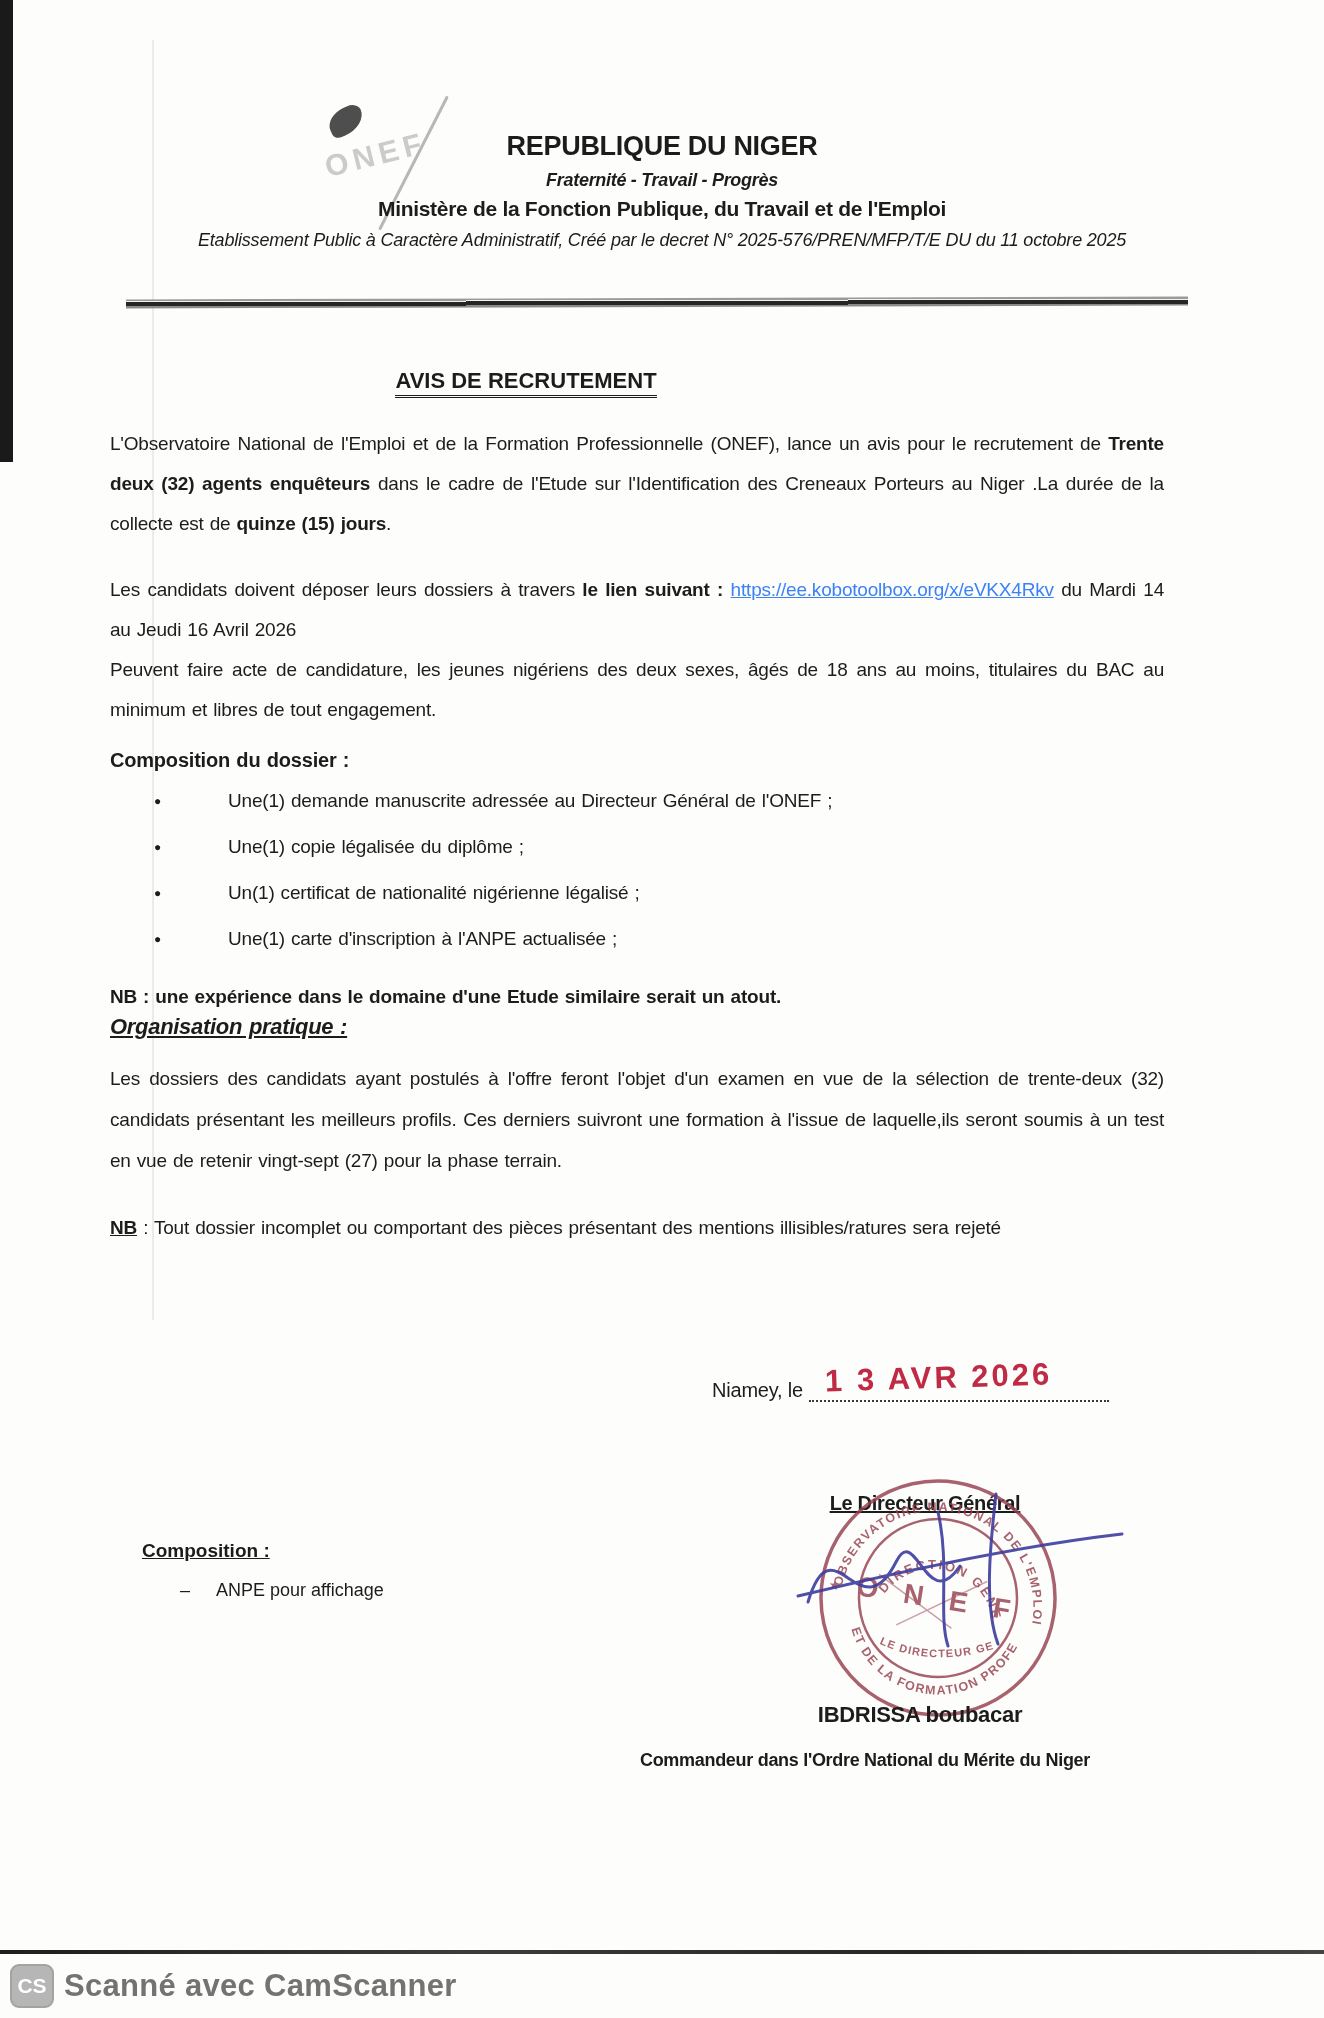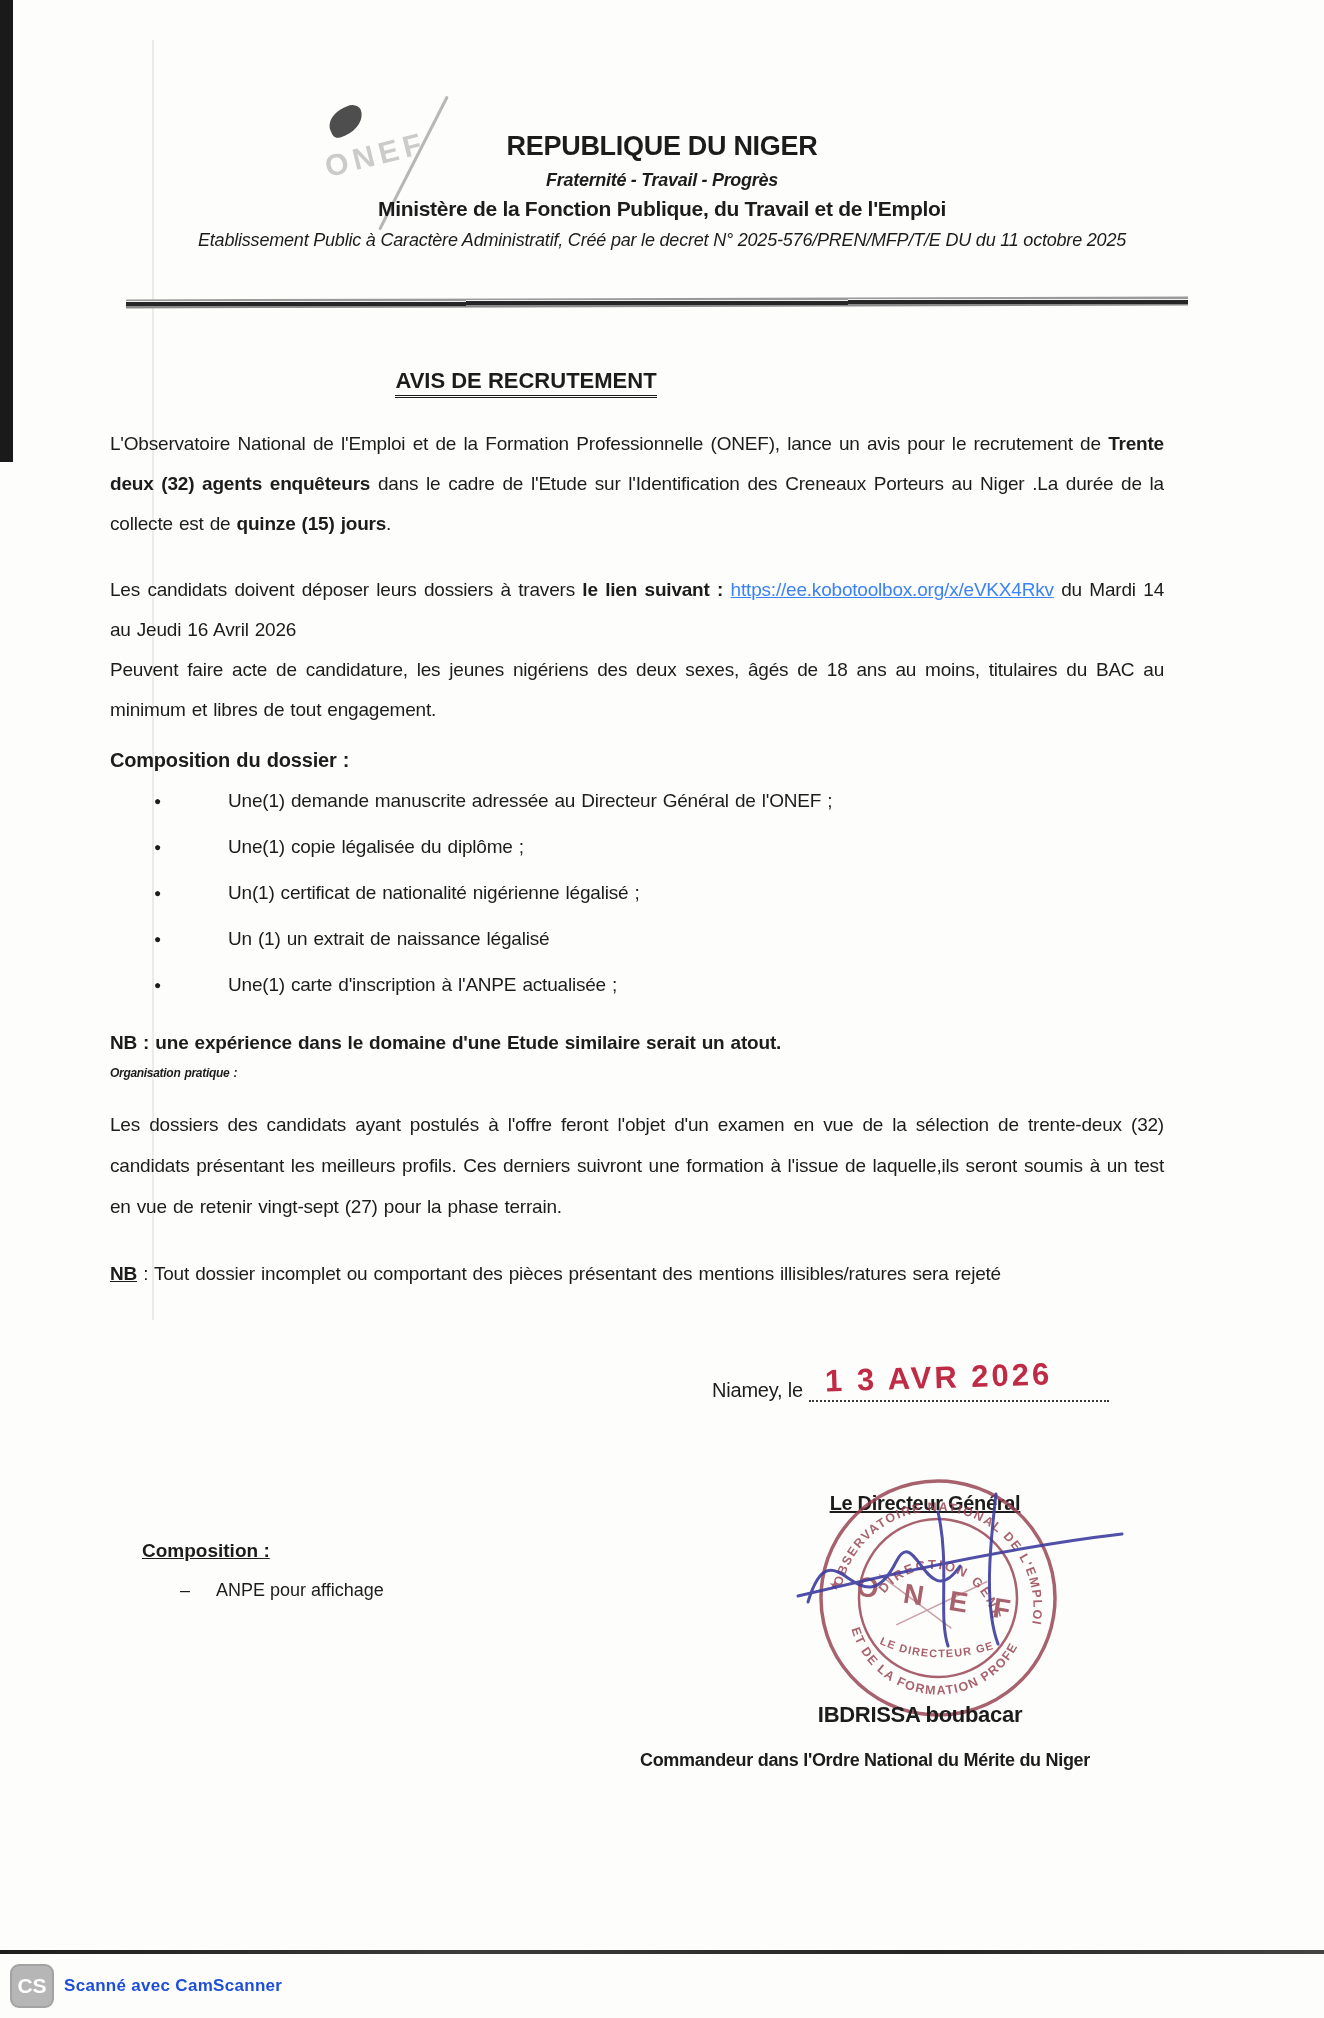--- a/index.html
+++ b/index.html
@@ -39,21 +39,21 @@
   .doc-body p{margin:0;}
   .p1{margin-bottom:26px !important;}
   .p3{margin-bottom:15px !important;}
   b.inlinebold{font-weight:bold;}
   .doc-link{color:#3b82f6;text-decoration:underline;}
   .sec-head{font-size:20px;font-weight:bold;line-height:30px;}
   ul.dossier{list-style:none;margin:11px 0 0 0;padding:0;}
   ul.dossier li{position:relative;padding-left:118px;line-height:30px;margin-bottom:16px;text-align:left;}
   ul.dossier li::before{content:"●";position:absolute;left:44px;top:0;font-size:12px;}
   .nb1{margin-top:28px !important;font-weight:bold;line-height:30px;}
-  .org-head{margin-top:27px;font-size:12px;font-weight:bold;font-style:italic;line-height:30px;letter-spacing:-0.3px;}
+  .org-head{margin-top:27px;font-size:22px;font-weight:bold;font-style:italic;line-height:30px;letter-spacing:-0.3px;text-decoration:underline;}
   .p4{margin-top:16px !important;line-height:41px;}
   .nb2{margin-top:32px !important;line-height:30px;}
   .nb2 .nb-label{font-weight:bold;text-decoration:underline;}
   
   .dateline{position:absolute;left:712px;top:1374px;font-size:20px;letter-spacing:-0.2px;}
   .dateline-dots{display:inline-block;width:300px;height:26px;border-bottom:2px dotted #3a3a3a;
     position:relative;vertical-align:bottom;margin-left:6px;}
   .date-stamp{position:absolute;left:16px;top:-14px;font-size:31px;font-weight:bold;
     letter-spacing:3px;transform:rotate(-1.8deg);white-space:nowrap;}
   
@@ -69,21 +69,21 @@
   .ampliation{position:absolute;left:142px;top:1540px;font-size:19px;}
   .amp-label{font-weight:bold;text-decoration:underline;}
   .amp-item{margin-top:18px;padding-left:38px;font-size:18px;}
   .amp-dash{margin-right:26px;}
   
   .scan-rule{position:absolute;left:0;top:1950px;width:1324px;height:4px;
     background:linear-gradient(90deg,#1e1e1e,#3c3c3c 35%,#262626 70%,#444);}
   .cs-footer{position:absolute;left:10px;top:1964px;display:flex;align-items:center;gap:10px;}
   .cs-badge{width:40px;height:40px;background:#b6b6b6;border:2px solid #a3a3a3;border-radius:9px;
     color:#fff;font-weight:bold;font-size:21px;display:flex;align-items:center;justify-content:center;}
-  .cs-label{color:#1d4ed8;font-size:17px;font-weight:bold;letter-spacing:0.3px;}
+  .cs-label{color:#737373;font-size:31px;font-weight:bold;letter-spacing:0.3px;}
 </style>
 </head>
 <body>
 
 <div class="page">
 
   <div class="edge-strip"></div>
   <div class="crease"></div>
 
   <div class="wm-wrap">
@@ -109,21 +109,20 @@
 
     <p class="p2"><span>Les candidats doivent  déposer leurs dossiers à travers  </span><b class="inlinebold">le lien suivant : </b><span class="doc-link">https://ee.kobotoolbox.org/x/eVKX4Rkv</span><span>  du Mardi 14 au Jeudi 16 Avril 2026</span></p>
 
     <p class="p3">Peuvent faire acte de candidature, les jeunes nigériens des deux sexes, âgés de 18 ans au moins, titulaires du BAC au minimum et libres de tout engagement.</p>
 
     <p class="sec-head">Composition du dossier :</p>
     <ul class="dossier">
       <li>Une(1) demande manuscrite adressée au Directeur Général de l'ONEF ;</li>
       <li>Une(1) copie légalisée du diplôme ;</li>
       <li>Un(1) certificat de nationalité nigérienne légalisé ;</li>
-      <li>Un (1) un extrait de naissance légalisé</li>
       <li>Une(1) carte d'inscription à l'ANPE actualisée ;</li>
     </ul>
 
     <p class="nb1">NB : une expérience dans le domaine d'une Etude similaire  serait un atout.</p>
 
     <p class="org-head">Organisation pratique :</p>
     <p class="p4">Les dossiers des candidats ayant postulés à l'offre feront l'objet d'un examen en vue de la sélection de trente-deux (32) candidats présentant les meilleurs profils. Ces derniers suivront  une formation à l'issue de laquelle,ils seront soumis à un test en vue de retenir  vingt-sept (27)  pour la phase terrain.</p>
 
     <p class="nb2"><span class="nb-label">NB</span><span> : Tout dossier incomplet ou comportant des pièces présentant des mentions illisibles/ratures sera rejeté</span></p>
   </div>

